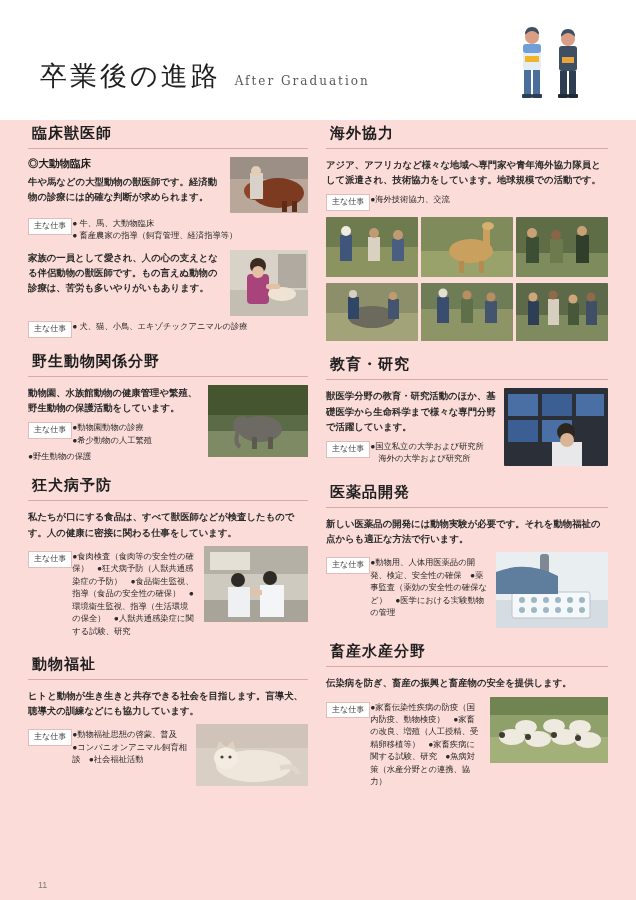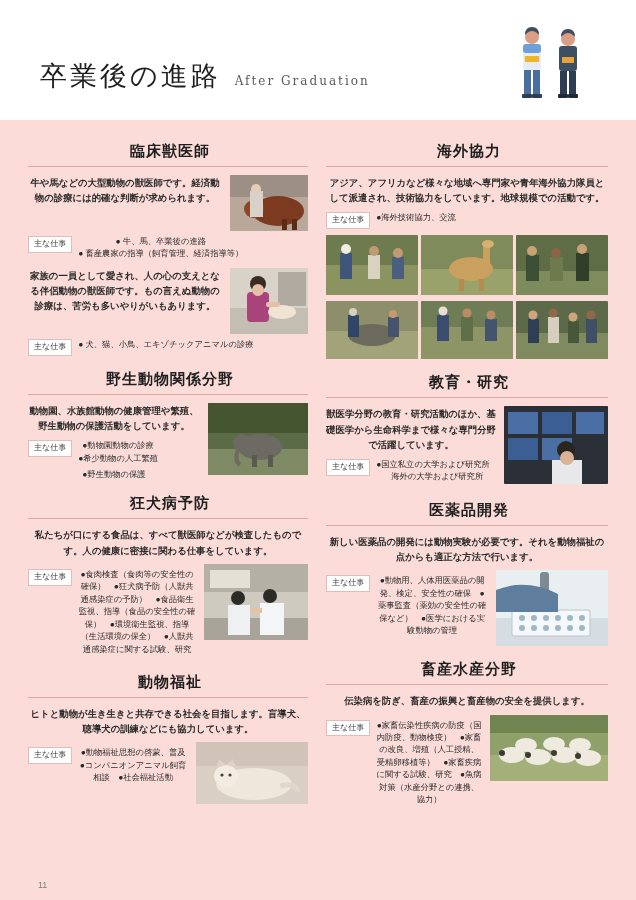--- a/index.html
+++ b/index.html
@@ -55,24 +55,23 @@
     position: absolute;
     right: 44px;
     top: 26px;
     width: 86px;
     height: 72px;
   }
   
   .body-area {
     position: relative;
     background: #fbdcd8;
-    padding: 22px 28px 10px 28px;
+    padding: 4px 28px 10px 28px;
     box-sizing: border-box;
     height: 780px;
-    text-align: center;
   }
   .columns {
     display: flex;
     gap: 18px;
   }
   .col {
     width: 282px;
   }
   .block {
     margin-bottom: 14px;
@@ -96,21 +95,21 @@
   .para {
     font-size: 9.4px;
     line-height: 1.62;
     margin: 0 0 6px 0;
     color: #2b2b2b;
     font-weight: bold;
   }
   .task-row {
     display: flex;
     align-items: flex-start;
-    gap: 6px;
+    gap: 0;
     margin: 4px 0 4px 0;
   }
   .task-tag {
     flex: 0 0 auto;
     background: #ffffff;
     border: 1px solid #e0bdb8;
     font-size: 8px;
     padding: 3px 5px;
     color: #3a3a3a;
     white-space: nowrap;
@@ -194,40 +193,41 @@
   <div class="body-area">
     <div class="columns">
 
       <div class="col">
 
         <div class="block">
           <div class="sec-title">臨床獣医師</div>
 
           <div class="row2">
             <div class="txtcol">
+              <div class="sub-head">◎大動物臨床</div>
               <div class="para">牛や馬などの大型動物の獣医師です。経済動物の診療には的確な判断が求められます。</div>
             </div>
             <div class="photo">
               <svg width="78" height="56" viewBox="0 0 78 56">
                 <rect width="78" height="56" fill="#b9a79a"></rect>
                 <rect y="0" width="78" height="22" fill="#9c8f85"></rect>
                 <ellipse cx="48" cy="36" rx="26" ry="15" fill="#7c3a21"></ellipse>
                 <ellipse cx="24" cy="34" rx="10" ry="9" fill="#8d4526"></ellipse>
                 <rect x="20" y="16" width="13" height="26" fill="#d8d2cb"></rect>
                 <circle cx="26" cy="14" r="5" fill="#e3cdb6"></circle>
                 <rect x="52" y="44" width="5" height="11" fill="#5d2c19"></rect>
                 <rect x="62" y="44" width="5" height="11" fill="#5d2c19"></rect>
               </svg>
             </div>
           </div>
 
           <div class="task-row">
             <div class="task-tag">主な仕事</div>
             <div class="task-text">
-              <div>● 牛、馬、卒業後の進路</div>
+              <div>● 牛、馬、大動物臨床</div>
               <div>● 畜産農家の指導（飼育管理、経済指導等）</div>
             </div>
           </div>
 
           <div class="row2" style="margin-top:8px;">
             <div class="txtcol">
               <div class="para">家族の一員として愛され、人の心の支えとなる伴侶動物の獣医師です。もの言えぬ動物の診療は、苦労も多いやりがいもあります。</div>
             </div>
             <div class="photo">
               <svg width="78" height="66" viewBox="0 0 78 66">

